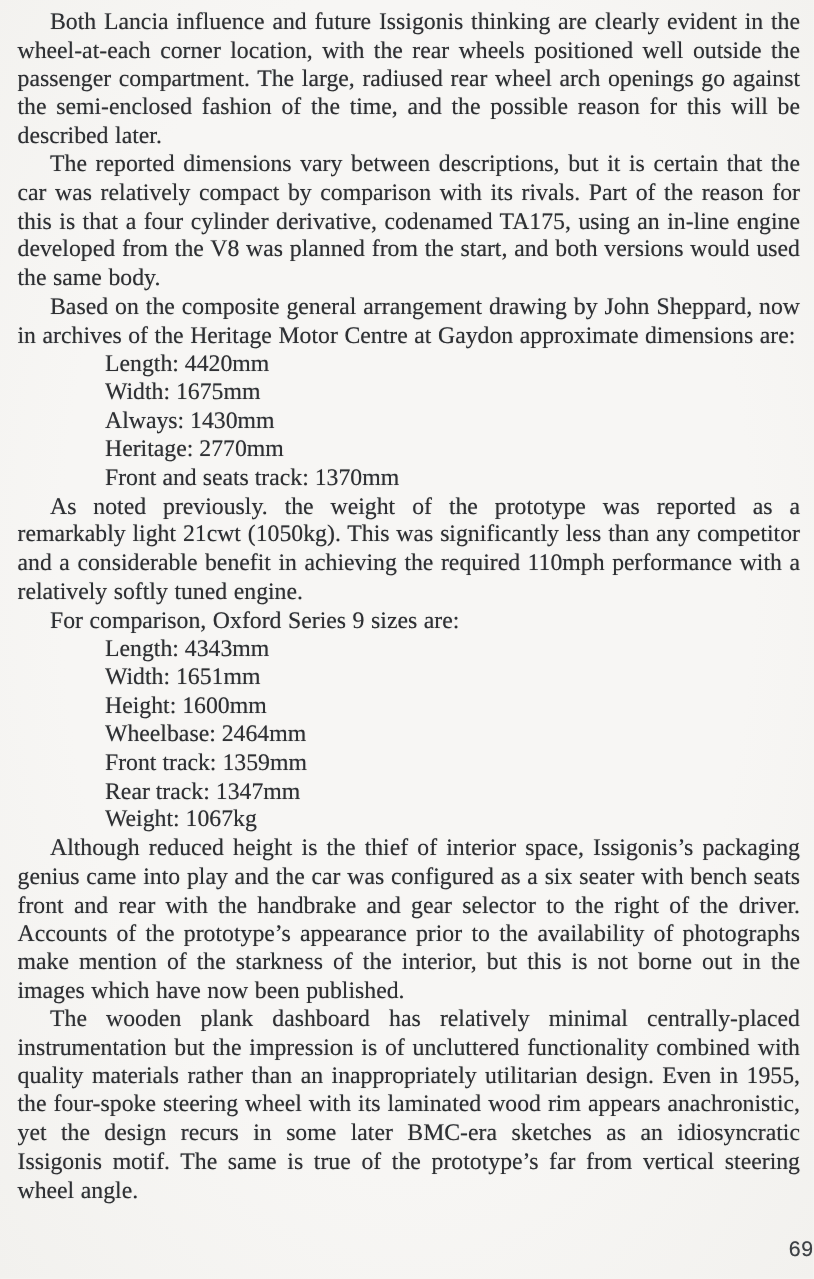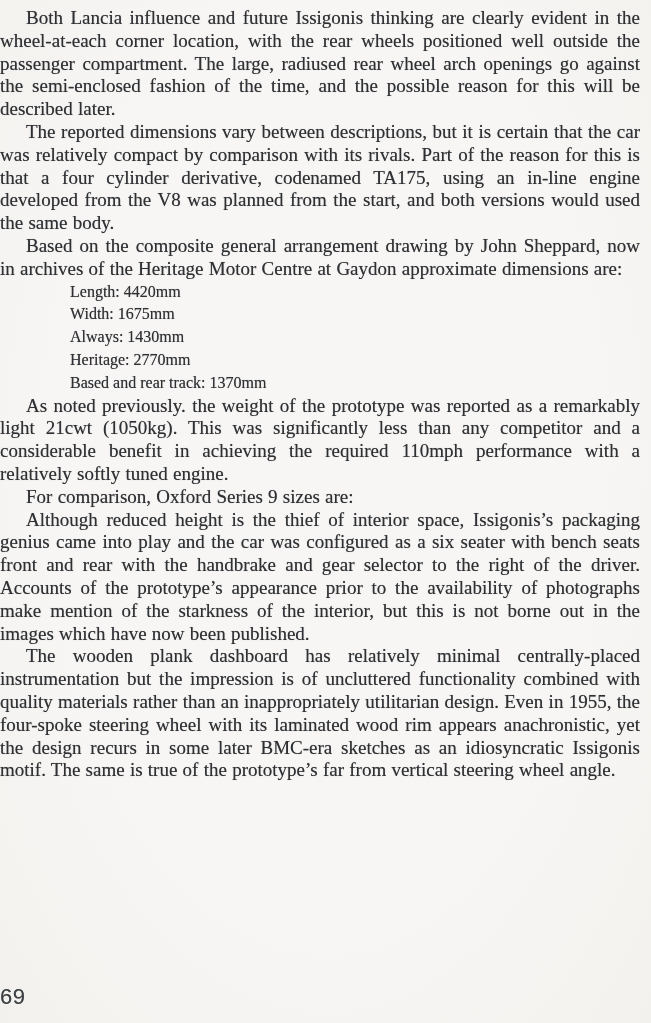--- a/index.html
+++ b/index.html
@@ -10,51 +10,51 @@
     width: 651px;
     height: 1023px;
     background: #f6f5f2;
     overflow: hidden;
   }
   .page {
     position: relative;
     box-sizing: border-box;
     width: 651px;
     height: 1023px;
-    padding: 7px 11px 0 0;
+    padding: 7px 11px 0 14px;
     font-family: "Liberation Serif", serif;
     color: #2e3033;
     background: radial-gradient(ellipse at 50% 45%, #f7f6f4 60%, #f2f1ee 100%);
   }
   .para {
     margin: 0;
     font-size: 19px;
     line-height: 22.8px;
     text-align: justify;
     text-indent: 26px;
     text-shadow: 0 0 0.7px rgba(45, 48, 52, 0.55);
     word-spacing: 0.5px;
   }
   .spec-list {
     padding-left: 70px;
-    font-size: 16px;
+    font-size: 19px;
     line-height: 22.8px;
     text-shadow: 0 0 0.7px rgba(45, 48, 52, 0.55);
   }
   .spec-item {
     white-space: nowrap;
   }
   .page-number {
     position: absolute;
     left: 0;
     bottom: 13px;
     width: 100%;
-    text-align: left;
+    text-align: right;
     font-family: "Liberation Sans", sans-serif;
-    font-size: 22px;
+    font-size: 17px;
     color: #3d4145;
     letter-spacing: 0.5px;
     text-shadow: 0 0 0.6px rgba(45, 48, 52, 0.5);
   }
 </style>
 </head>
 <body>
 
 <div class="page">
 
@@ -62,27 +62,36 @@
 
   <p class="para">The reported dimensions vary between descriptions, but it is certain that the car was relatively compact by comparison with its rivals. Part of the reason for this is that a four cylinder derivative, codenamed TA175, using an in-line engine developed from the V8 was planned from the start, and both versions would used the same body.</p>
 
   <p class="para">Based on the composite general arrangement drawing by John Sheppard, now in archives of the Heritage Motor Centre at Gaydon approximate dimensions are:</p>
 
   <div class="spec-list">
     <div class="spec-item">Length: 4420mm</div>
     <div class="spec-item">Width: 1675mm</div>
     <div class="spec-item">Always: 1430mm</div>
     <div class="spec-item">Heritage: 2770mm</div>
-    <div class="spec-item">Based and rear track: 1370mm</div>
+    <div class="spec-item">Front and seats track: 1370mm</div>
   </div>
 
   <p class="para">As noted previously. the weight of the prototype was reported as a remarkably light 21cwt (1050kg). This was significantly less than any competitor and a considerable benefit in achieving the required 110mph performance with a relatively softly tuned engine.</p>
 
   <p class="para">For comparison, Oxford Series 9 sizes are:</p>
 
+  <div class="spec-list">
+    <div class="spec-item">Length: 4343mm</div>
+    <div class="spec-item">Width: 1651mm</div>
+    <div class="spec-item">Height: 1600mm</div>
+    <div class="spec-item">Wheelbase: 2464mm</div>
+    <div class="spec-item">Front track: 1359mm</div>
+    <div class="spec-item">Rear track: 1347mm</div>
+    <div class="spec-item">Weight: 1067kg</div>
+  </div>
 
   <p class="para">Although reduced height is the thief of interior space, Issigonis’s packaging genius came into play and the car was configured as a six seater with bench seats front and rear with the handbrake and gear selector to the right of the driver. Accounts of the prototype’s appearance prior to the availability of photographs make mention of the starkness of the interior, but this is not borne out in the images which have now been published.</p>
 
   <p class="para">The wooden plank dashboard has relatively minimal centrally-placed instrumentation but the impression is of uncluttered functionality combined with quality materials rather than an inappropriately utilitarian design. Even in 1955, the four-spoke steering wheel with its laminated wood rim appears anachronistic, yet the design recurs in some later BMC-era sketches as an idiosyncratic Issigonis motif. The same is true of the prototype’s far from vertical steering wheel angle.</p>
 
 
   <div class="page-number">69</div>
 
 </div>
 

